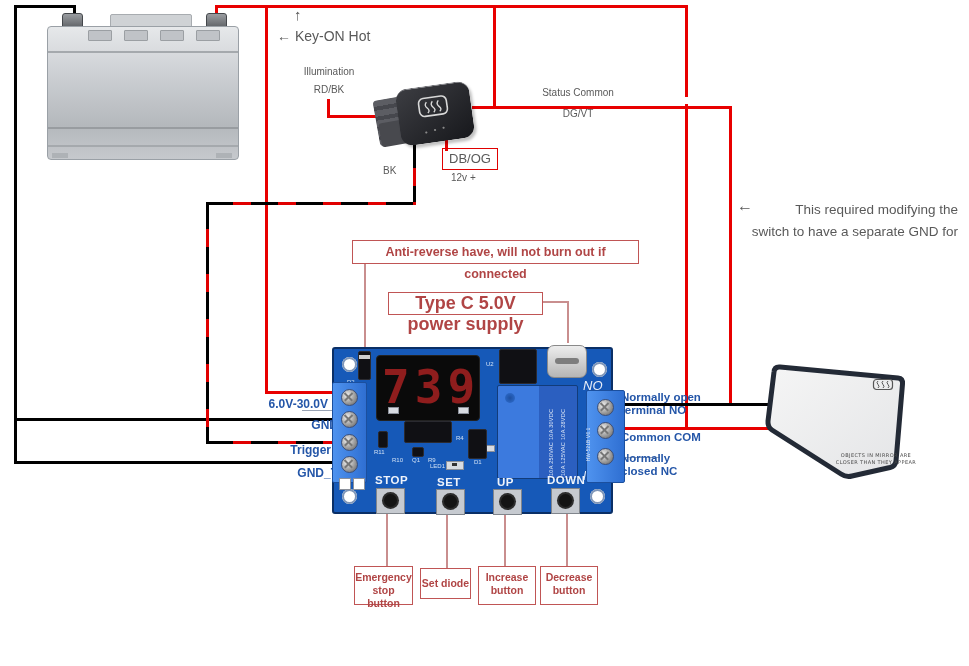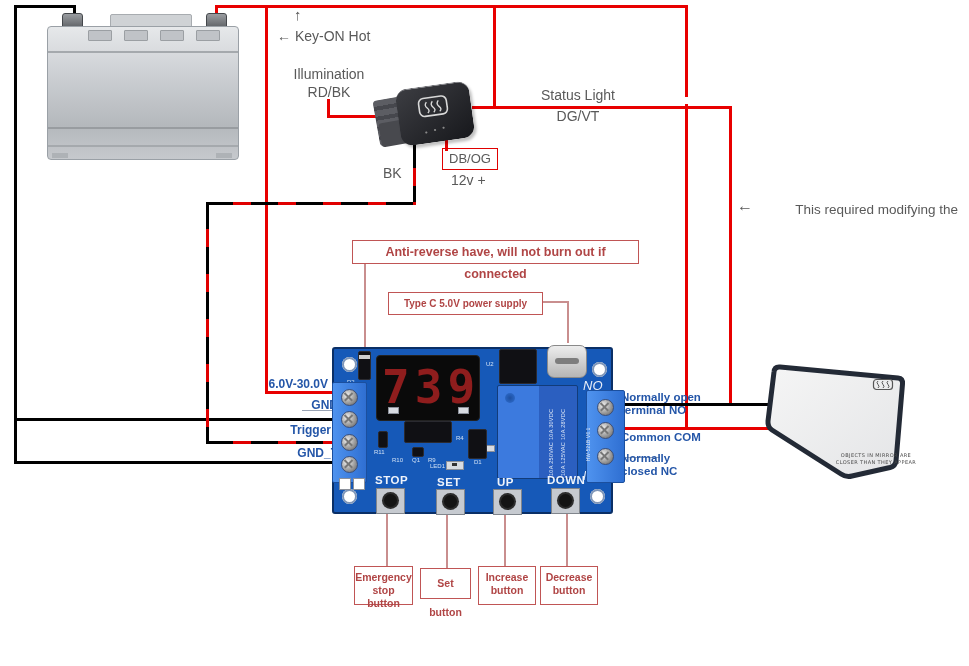--- a/index.html
+++ b/index.html
@@ -6,26 +6,26 @@
   #canvas{position:relative;width:969px;height:666px;background:#fff;overflow:hidden;
           font-family:"Liberation Sans",sans-serif;}
   .abs{position:absolute;}
   .wire{position:absolute;}
   .red{background:#e80000;}
   .blk{background:#000;}
   .stripe-v{background:repeating-linear-gradient(180deg,#000 0 27px,#e00000 27px 45px);}
   .stripe-h{background:repeating-linear-gradient(90deg,#000 0 27px,#e00000 27px 45px);}
   .thin{position:absolute;background:#c98e8e;}
   .gthin{position:absolute;background:#9aa4b5;}
-  .glabel{position:absolute;color:#595959;font-size:14px;}
+  .glabel{position:absolute;color:#595959;font-size:10px;}
   .blabel{position:absolute;color:#2456a8;font-weight:bold;font-size:11.5px;line-height:13px;}
   .rbox{position:absolute;border:1.5px solid #c05555;color:#b04545;font-weight:bold;
         text-align:center;background:#fff;}
   .center{text-align:center;}
-  .right{text-align:right;}
+  .right{text-align:right;margin-top:20px;}
 
   
   #battery{position:absolute;left:45px;top:10px;width:196px;height:150px;}
   .term{position:absolute;width:19px;height:16px;border-radius:3px;
         background:linear-gradient(180deg,#9a9da1,#55585c);border:1px solid #44474b;}
   #bat-body{position:absolute;left:2px;top:16px;width:190px;height:132px;border-radius:4px;
         background:linear-gradient(180deg,#e6e8ea 0%,#cdd0d4 35%,#b4b8bc 75%,#c6c9cd 100%);
         border:1px solid #9aa0a6;}
   #bat-label{position:absolute;left:29px;top:46px;width:140px;height:60px;background:#101010;
         border-radius:2px;color:#fff;overflow:hidden;}
@@ -151,21 +151,21 @@
       <div class="abs" style="left:168px;top:126px;width:16px;height:5px;background:#aeb2b6;"></div>
     </div>
   </div>
 
   <div class="glabel" style="left:294px;top:6px;font-size:15px;">↑</div>
   <div class="glabel" style="left:277px;top:28px;font-size:14px;">←  Key-ON Hot</div>
 
   <div class="glabel center" style="left:268px;top:66px;width:122px;">Illumination</div>
   <div class="glabel center" style="left:268px;top:84px;width:122px;">RD/BK</div>
 
-  <div class="glabel center" style="left:528px;top:87px;width:100px;">Status Light</div>
+  <div class="glabel center" style="left:528px;top:87px;width:100px;">Status Common</div>
   <div class="glabel center" style="left:528px;top:108px;width:100px;">DG/VT</div>
 
   <div class="glabel" style="left:383px;top:165px;">BK</div>
   <div class="abs" style="left:442px;top:148px;width:54px;height:20px;border:1.5px solid #e00000;text-align:center;">
     <span class="glabel" style="position:static;font-size:13px;line-height:20px;">DB/OG</span>
   </div>
   <div class="glabel" style="left:451px;top:172px;">12v +</div>
 
   <div id="defrost-switch">
     <div class="sw-housing"></div>
@@ -177,24 +177,25 @@
         <path d="M16,17 q3,-2 0,-5 q-3,-3 0,-6" fill="none" stroke="#d8d8d8" stroke-width="1.4"></path>
         <path d="M22,17 q3,-2 0,-5 q-3,-3 0,-6" fill="none" stroke="#d8d8d8" stroke-width="1.4"></path>
       </svg>
       <div class="sw-dots">●●●</div>
     </div>
   </div>
 
   <div class="glabel" style="left:737px;top:197px;font-size:16px;">←</div>
   <div class="abs" style="left:690px;top:199px;width:268px;text-align:right;color:#595959;font-size:13.5px;line-height:21.5px;">
     <div>This required modifying the</div>
+    <div>switch to have a separate GND for</div>
   </div>
 
   <div class="rbox" style="left:352px;top:240px;width:285px;height:22px;font-size:12.5px;line-height:22px;">Anti-reverse have, will not burn out if connected</div>
-  <div class="rbox" style="left:388px;top:292px;width:153px;height:21px;font-size:10px;line-height:21px;">Type C 5.0V power supply</div>
+  <div class="rbox" style="left:388px;top:292px;width:153px;height:21px;font-size:18px;line-height:21px;">Type C 5.0V power supply</div>
 
   <div class="blabel right" style="left:240px;top:378px;width:88px;font-size:12px;">6.0V-30.0V</div>
   <div class="blabel right" style="left:230px;top:399px;width:108px;font-size:12px;">GND</div>
   <div class="blabel right" style="left:223px;top:424px;width:108px;font-size:12px;">Trigger</div>
   <div class="blabel right" style="left:230px;top:447px;width:108px;font-size:12px;">GND_T</div>
 
   <div class="blabel" style="left:621px;top:391px;">Normally open</div>
   <div class="blabel" style="left:621px;top:404px;">terminal NO</div>
   <div class="blabel" style="left:621px;top:431px;">Common COM</div>
   <div class="blabel" style="left:621px;top:452px;">Normally</div>
@@ -270,21 +271,21 @@
     <div class="tact" style="left:102px;top:140px;"></div>
     <div class="tact" style="left:159px;top:140px;"></div>
     <div class="tact" style="left:217px;top:139px;"></div>
   </div>
 
   <div class="rbox" style="left:354px;top:566px;width:57px;height:33px;font-size:10.5px;line-height:13px;padding-top:4px;">
     <div>Emergency</div>
     <div>stop button</div>
   </div>
   <div class="rbox" style="left:420px;top:568px;width:49px;height:29px;font-size:10.5px;line-height:29px;">
-    <div>Set button</div>
+    <div>Set diode</div>
   </div>
   <div class="rbox" style="left:478px;top:566px;width:56px;height:33px;font-size:10.5px;line-height:13px;padding-top:4px;">
     <div>Increase</div>
     <div>button</div>
   </div>
   <div class="rbox" style="left:540px;top:566px;width:56px;height:33px;font-size:10.5px;line-height:13px;padding-top:4px;">
     <div>Decrease</div>
     <div>button</div>
   </div>
 

